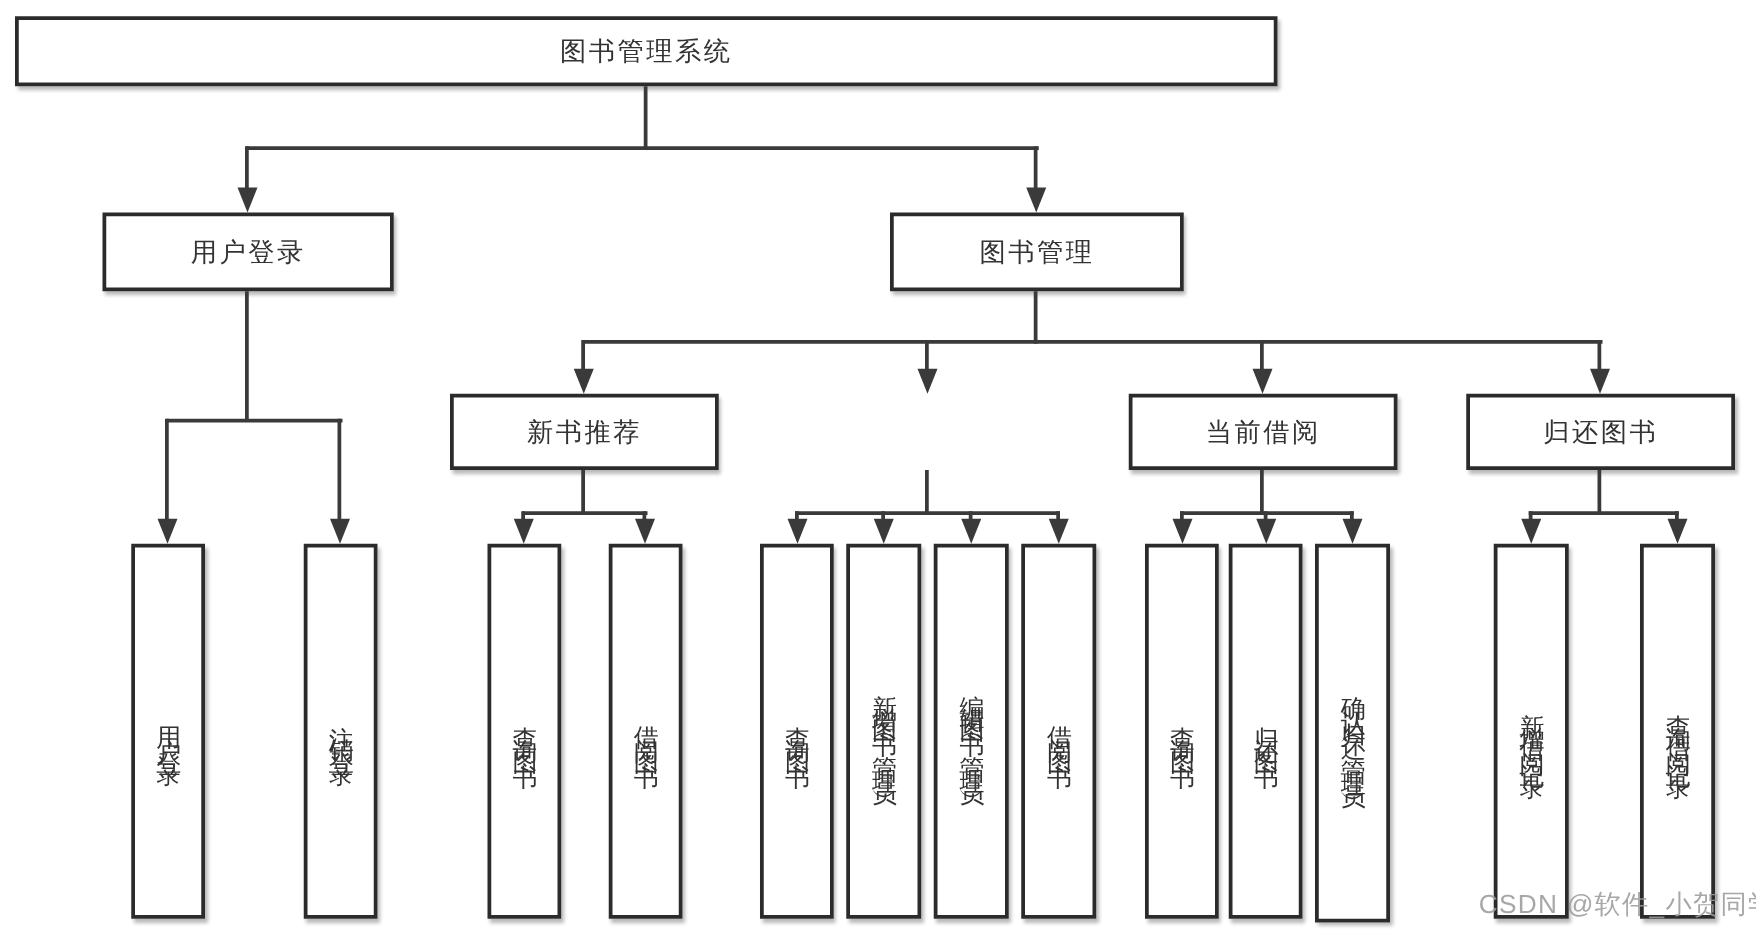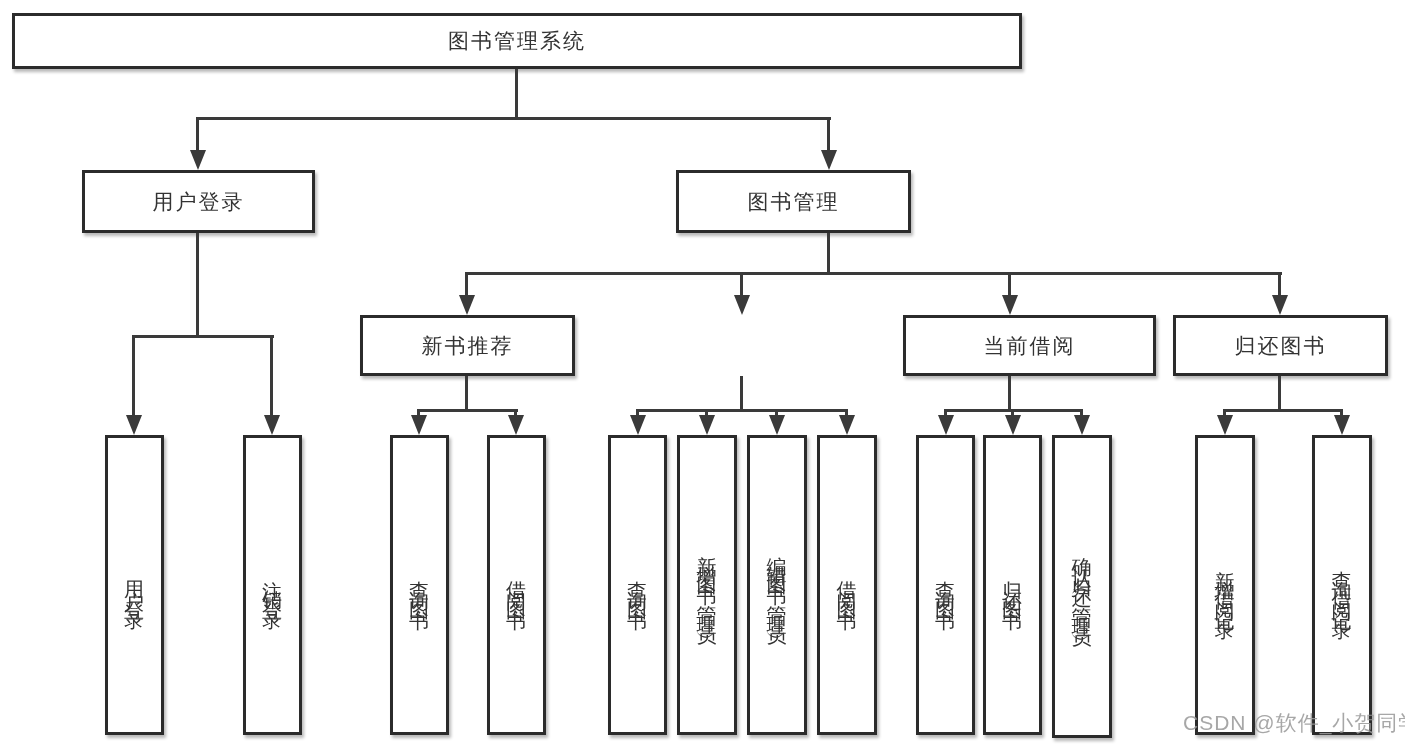--- a/index.html
+++ b/index.html
@@ -35,28 +35,28 @@
 
 <div class="canvas">
 
   <div class="box" style="left:12px;top:13px;width:1010px;height:56px;">
     <span class="hlabel">图书管理系统</span>
   </div>
 
   <div class="box" style="left:82px;top:170px;width:233px;height:63px;">
     <span class="hlabel">用户登录</span>
   </div>
-  <div class="box" style="left:676px;top:170px;width:235px;height:63px;">
+  <div class="box" style="left:712px;top:170px;width:235px;height:63px;">
     <span class="hlabel">图书管理</span>
   </div>
 
   <div class="box" style="left:360px;top:315px;width:215px;height:61px;">
     <span class="hlabel">新书推荐</span>
   </div>
-  <div class="box" style="left:903px;top:315px;width:253px;height:61px;">
+  <div class="box" style="left:903px;top:315px;width:215px;height:61px;">
     <span class="hlabel">当前借阅</span>
   </div>
   <div class="box" style="left:1173px;top:315px;width:215px;height:61px;">
     <span class="hlabel">归还图书</span>
   </div>
 
   <div class="box" style="left:105px;top:435px;width:59px;height:300px;">
     <span class="vlabel">用户登录</span>
   </div>
   <div class="box" style="left:243px;top:435px;width:59px;height:300px;">

